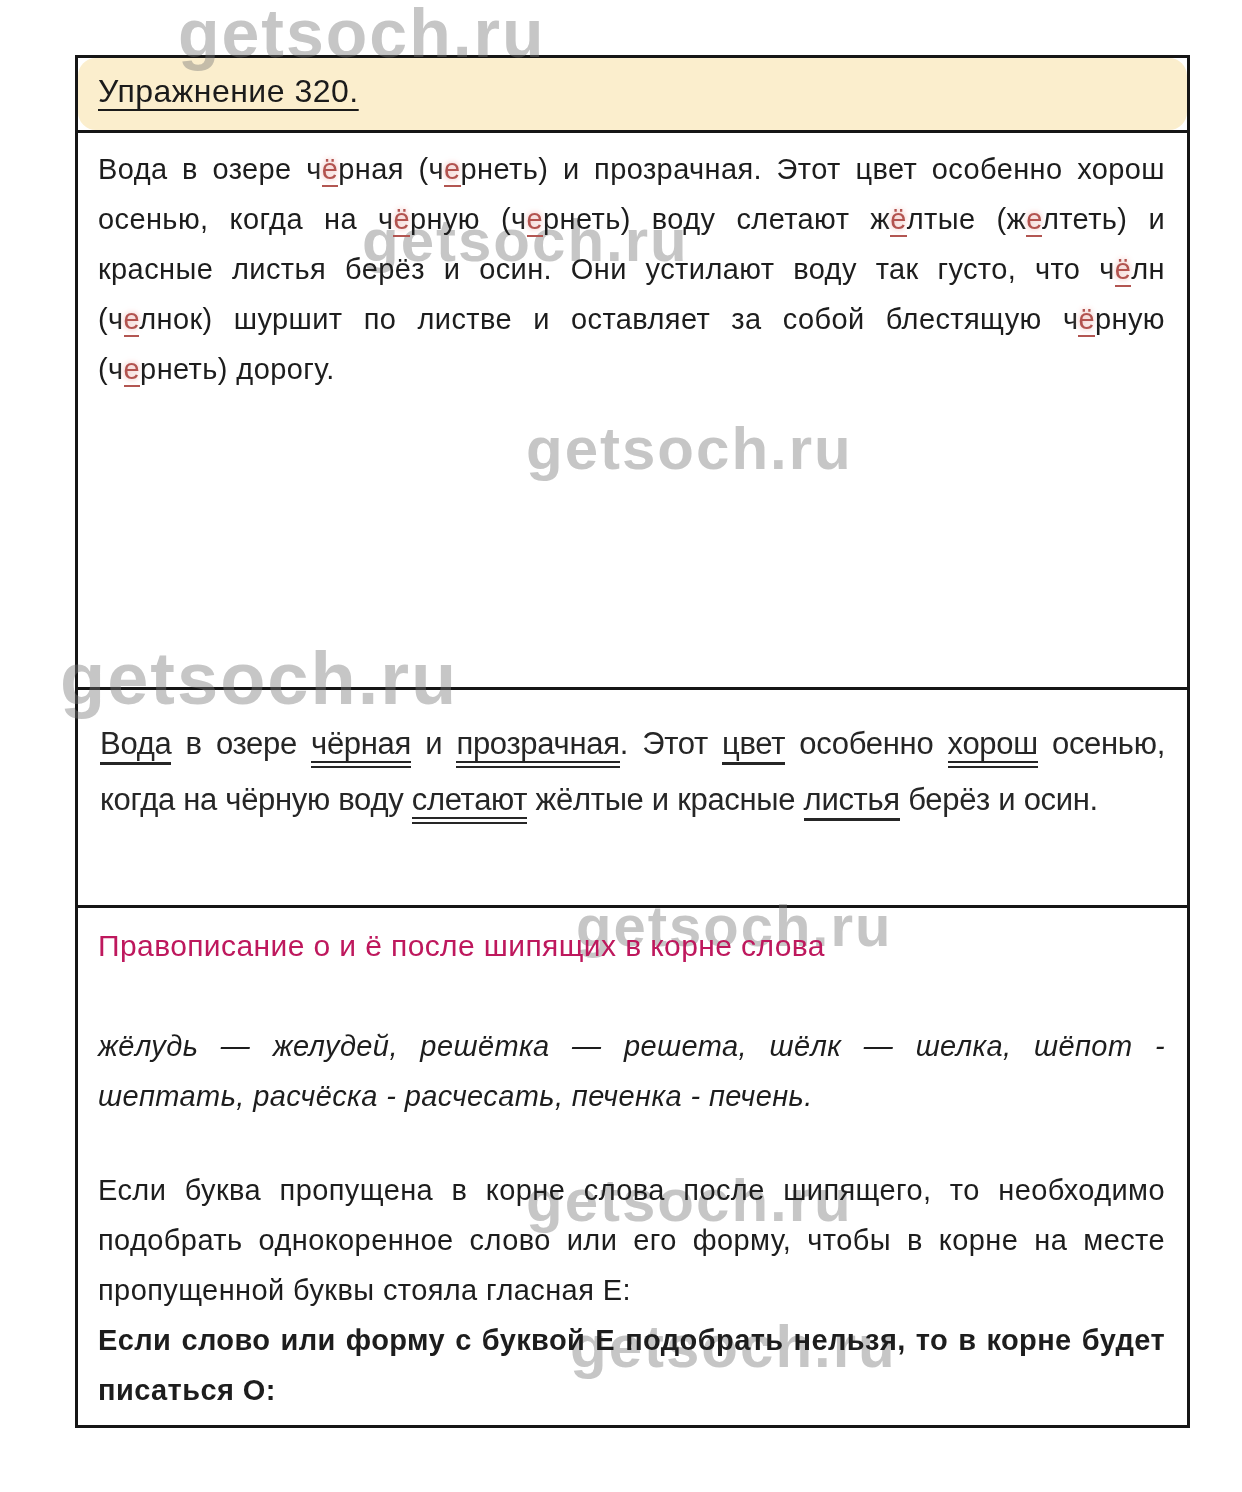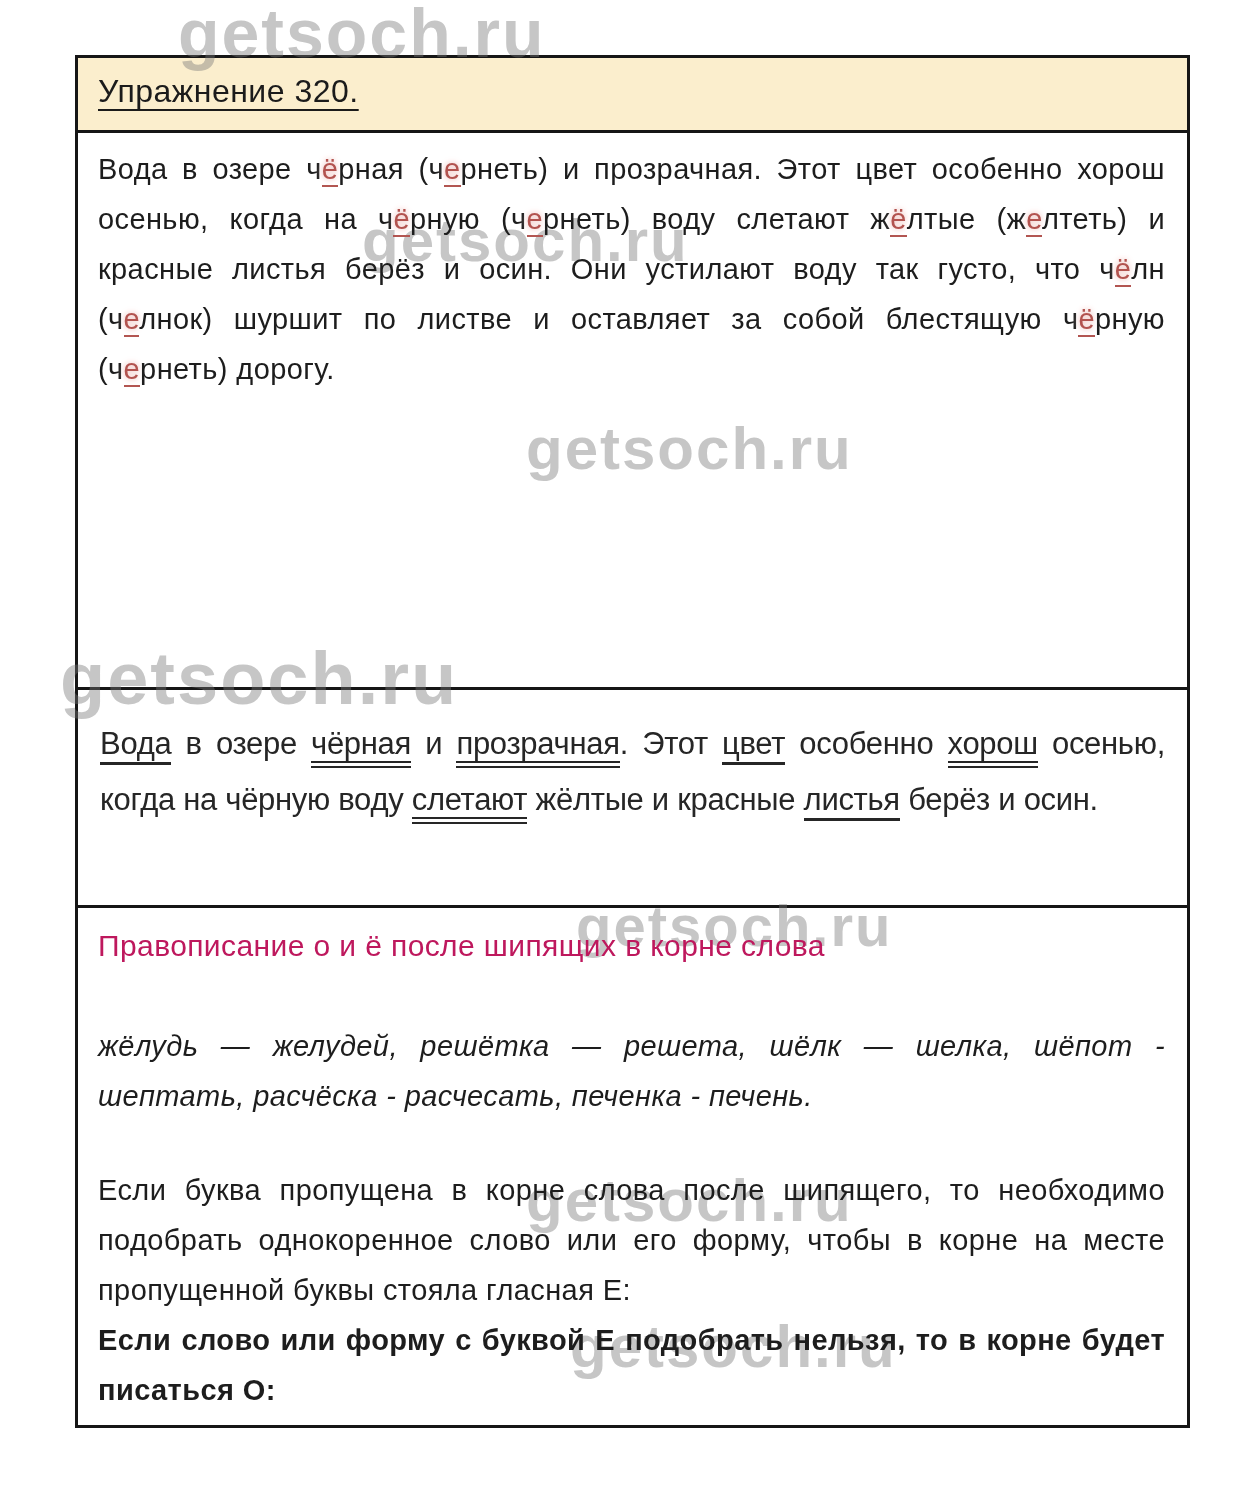--- a/index.html
+++ b/index.html
@@ -21,21 +21,21 @@
   .wm7 { left:570px; top:1312px; font-size:60px; }
 
   .sheet {
     position:absolute; left:75px; top:55px; width:1115px;
     border:3px solid #161616; box-sizing:border-box; background:transparent;
   }
   .row { position:relative; box-sizing:border-box; }
   .row + .row { border-top:3px solid #161616; }
   .content { position:relative; z-index:5; }
 
-  .row-title { height:72px; background:#fbeecd; padding:15px 0 0 20px; }
+  .row-title { height:72px; background:#fbeecd; padding:15px 0 0 20px;border-radius:18px; }
   .title-text {
     font-size:32px; letter-spacing:0.5px; color:#1b1b1b;
     text-decoration:underline; text-decoration-thickness:2px; text-underline-offset:7px;
   }
 
   .row-answer { height:557px; padding:11px 22px 0 20px; }
   .para {
     font-size:29px; line-height:50px; letter-spacing:0.4px;
     color:#1d1d1d; text-align:justify; margin:0;
   }

